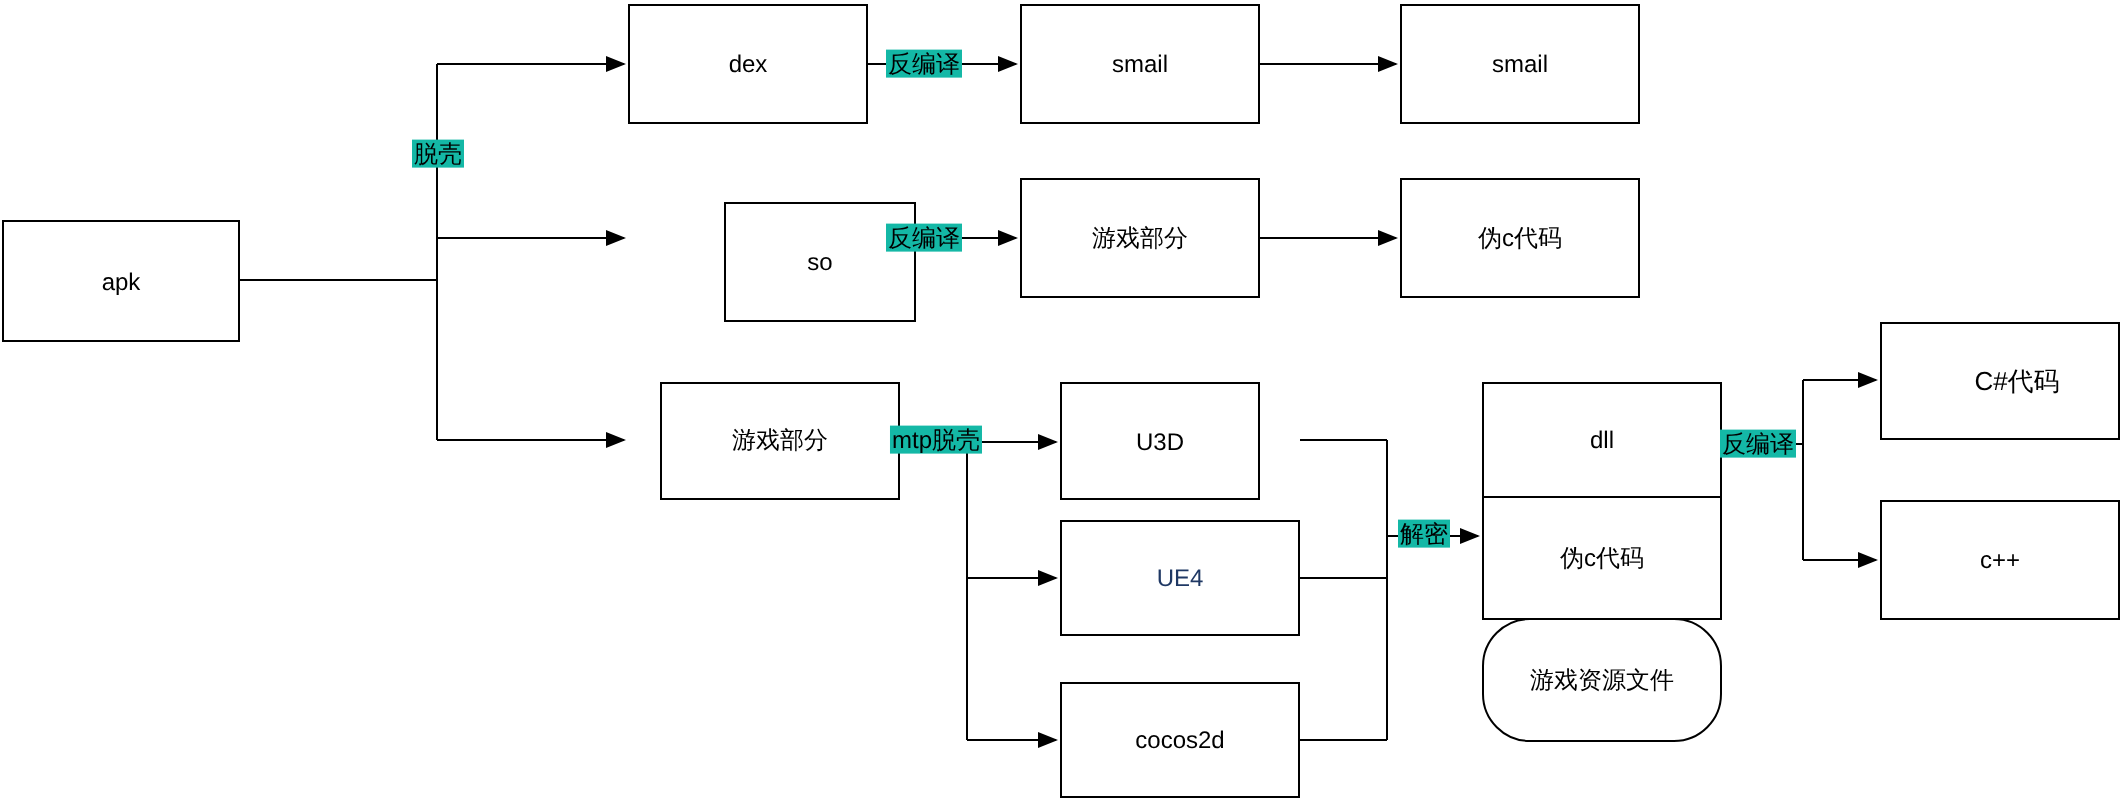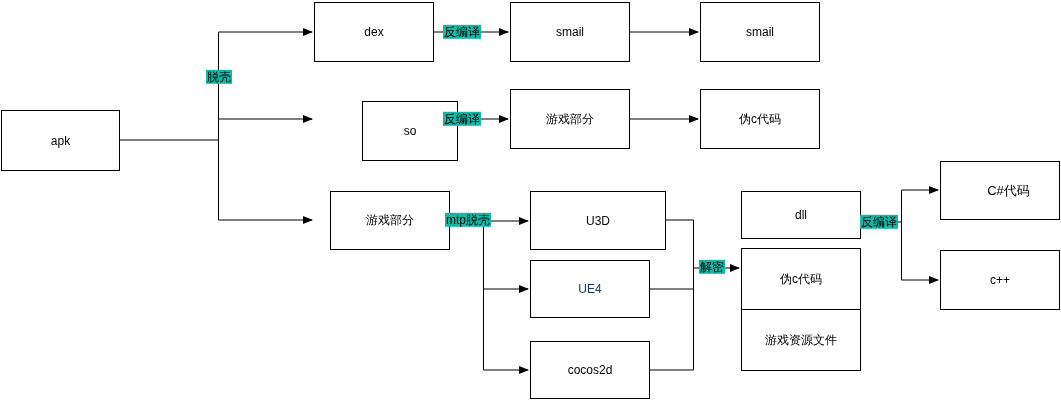--- a/index.html
+++ b/index.html
@@ -89,27 +89,27 @@
   </svg>
 
   <div class="node" style="left:1px;   top:110px; width:119px; height:61px;">apk</div>
   <div class="node" style="left:314px; top:2px;   width:120px; height:60px;">dex</div>
   <div class="node" style="left:510px; top:2px;   width:120px; height:60px;">smail</div>
   <div class="node" style="left:700px; top:2px;   width:120px; height:60px;">smail</div>
   <div class="node" style="left:314px; top:101px;  width:96px; height:60px;margin-left:48px;">so</div>
   <div class="node" style="left:510px; top:89px;  width:120px; height:60px;">游戏部分</div>
   <div class="node" style="left:700px; top:89px;  width:120px; height:60px;">伪c代码</div>
   <div class="node" style="left:314px; top:191px; width:120px; height:59px;margin-left:16px;">游戏部分</div>
-  <div class="node" style="left:530px; top:191px; width:136px; height:59px;">U3D</div>
+  <div class="node" style="left:530px; top:191px; width:100px; height:59px;">U3D</div>
   <div class="node" style="left: 530px; top: 260px; width: 120px; height: 58px; color: rgb(31, 56, 100);">UE4</div>
   <div class="node" style="left:530px; top:341px; width:120px; height:58px;">cocos2d</div>
 
-  <div class="node" style="left:741px; top:191px; width:120px; height:48px;">dll</div>
+  <div class="node" style="left:741px; top:191px; width:120px; height:58px;">dll</div>
   <div class="node" style="left:741px; top:248px; width:120px; height:62px;">伪c代码</div>
-  <div class="node" style="left:741px; top:309px; width:120px; height:62px;">游戏资源文件</div>
+  <div class="node" style="left:741px; top:309px; width:120px; height:62px;border-radius:24px;">游戏资源文件</div>
 
   <div class="node" style="left:940px; top:161px; width:120px; height:59px; font-size:13px;padding-left:17px;">C#代码</div>
   <div class="node" style="left:940px; top:250px; width:120px; height:60px;">c++</div>
 
   <div class="edge-label" style="left:219px; top:77px;">脱壳</div>
   <div class="edge-label" style="left:462px; top:32px;">反编译</div>
   <div class="edge-label" style="left:462px; top:119px;">反编译</div>
   <div class="edge-label" style="left:468px; top:220px;">mtp脱壳</div>
   <div class="edge-label" style="left:712px; top:267px;">解密</div>
   <div class="edge-label" style="left:879px; top:222px;">反编译</div>

